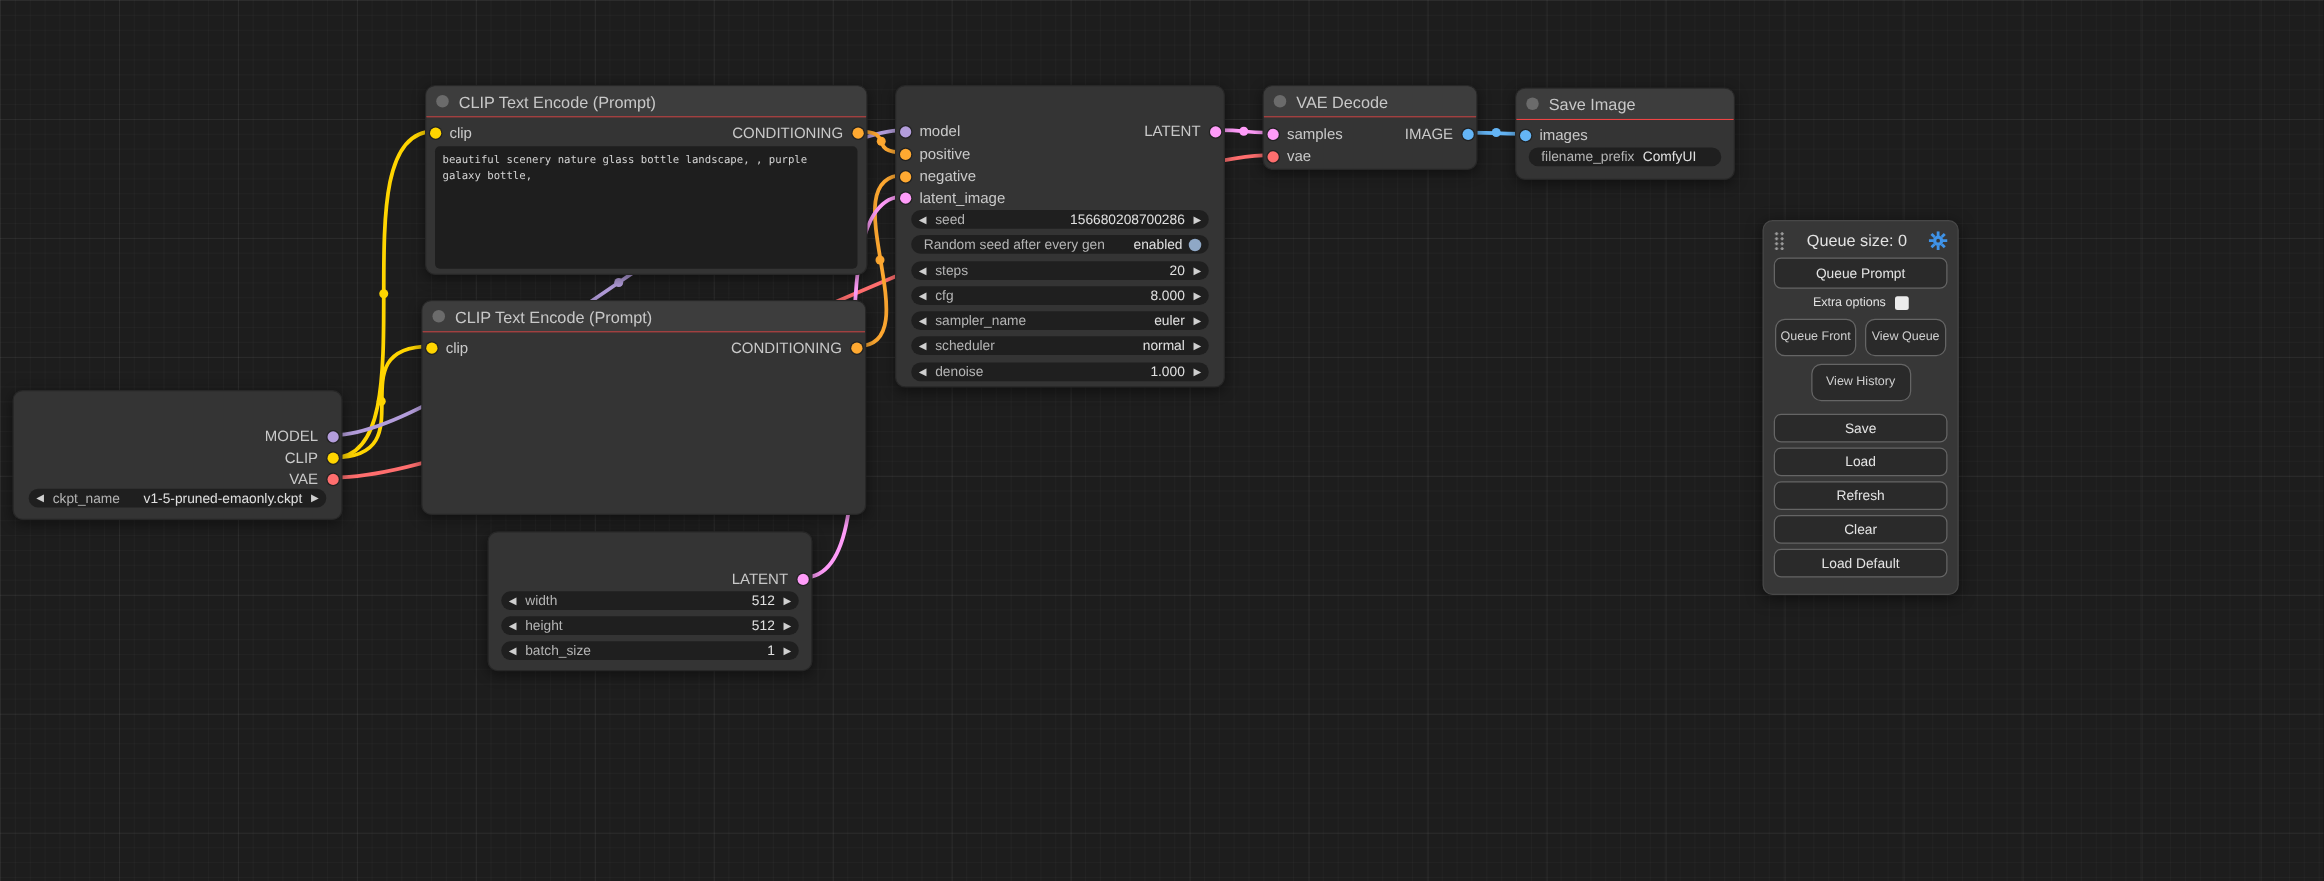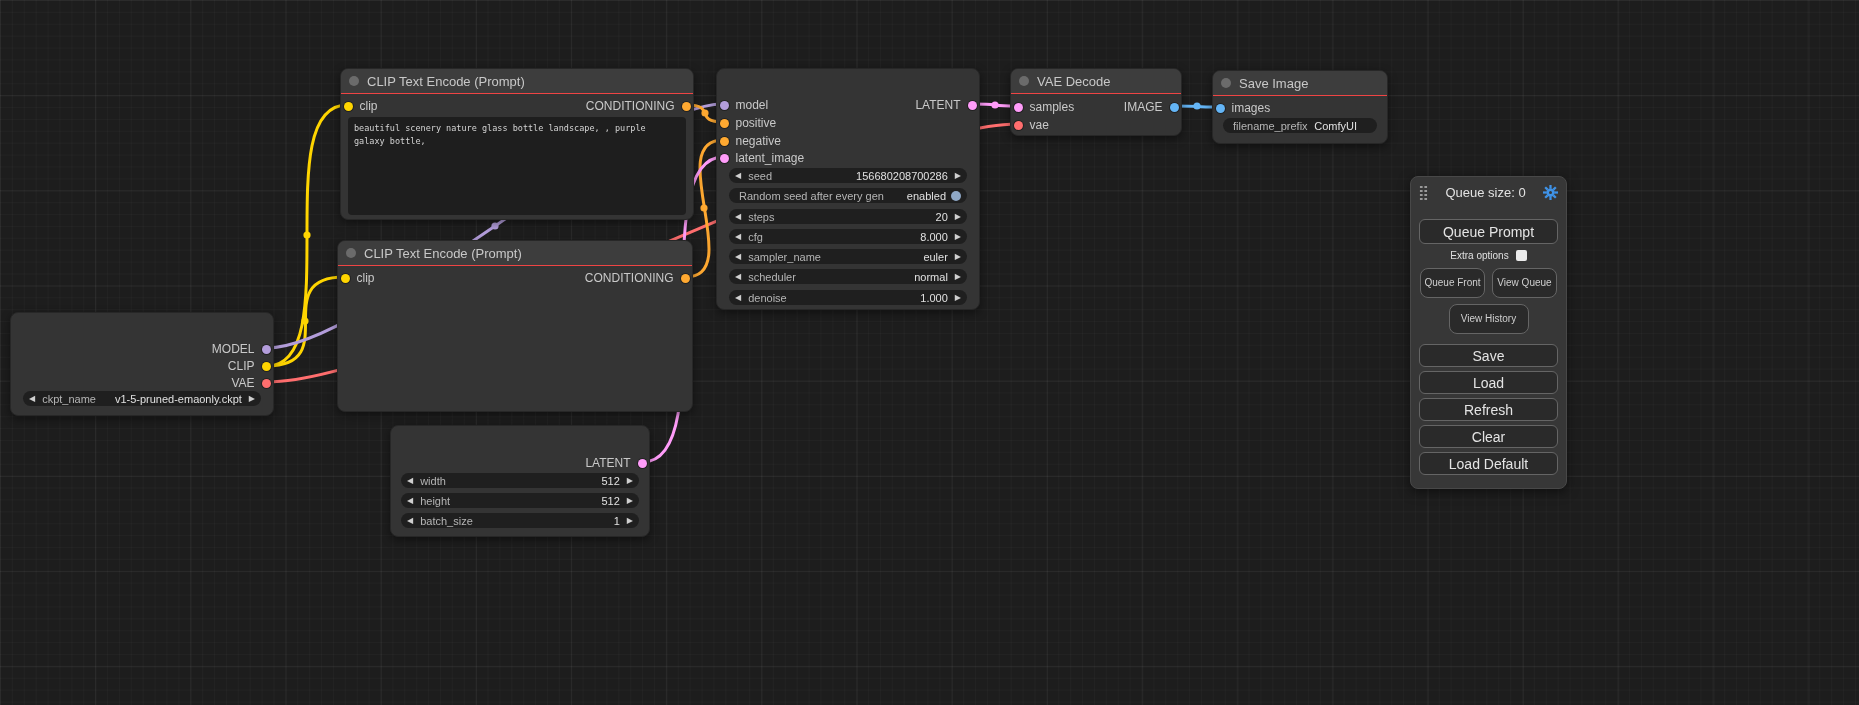--- a/index.html
+++ b/index.html
@@ -55,30 +55,30 @@
     position:absolute; left:7px; right:7px; box-sizing:border-box;
     background:#1e1e1e; border-radius:4px; padding:5px 6px;
     font-family:"DejaVu Sans Mono", monospace; font-size:8.5px; line-height:1.5;
     color:#d4d4d4; white-space:pre-wrap; overflow:hidden;
   }
   .queue-panel {
     position:absolute; left:1410px; top:176px; width:157px; z-index:3; box-sizing:border-box;
     background:#373737; border:1px solid #484848; border-radius:8px;
     box-shadow:0 3px 12px rgba(0,0,0,0.5); padding:5px 8px 9px; color:#ddd;
   }
-  .qp-header { display:flex; align-items:center; height:20px; margin-bottom:17px; }
+  .qp-header { display:flex; align-items:center; height:20px; margin-bottom:4px; }
   .drag-handle { width:9px; height:15px; flex:0 0 auto;
     background-image:radial-gradient(circle, #9a9a9a 1.1px, transparent 1.3px);
     background-size:4.5px 4px; cursor:grab; }
   .qp-size { flex:1; text-align:center; font-size:13px; color:#e2e2e2; }
   .gear-icon { flex:0 0 auto; width:15px; height:15px; cursor:pointer; }
   .qp-btn {
     display:block; width:100%; box-sizing:border-box; background:#2a2a2a;
     border:1px solid #656565; border-radius:6px; color:#e4e4e4;
-    font-family:inherit; font-size:14px; height:23px; line-height:20px;
+    font-family:inherit; font-size:11px; height:23px; line-height:20px;
     text-align:center; padding:0; margin:0 0 4px; cursor:pointer;
   }
   .qp-btn.big { height:25px; line-height:22px; margin-bottom:2px; }
   .qp-extra { display:flex; align-items:center; justify-content:center; gap:7px; font-size:10px; height:18px; margin:2px 0 3px; color:#e0e0e0; }
   .qp-check { width:11px; height:11px; background:#ececec; border-radius:2px; cursor:pointer; }
   .qp-small-row { display:flex; gap:5px; margin-bottom:4px; }
   .qp-btn.small { flex:1; font-size:10px; height:30px; line-height:10px; border-radius:8px; margin:1px; color:#cfcfcf; }
   .qp-history-row { display:flex; justify-content:center; margin-bottom:9px; }
   .qp-btn.small.history { flex:none; width:80px; }
 </style>

